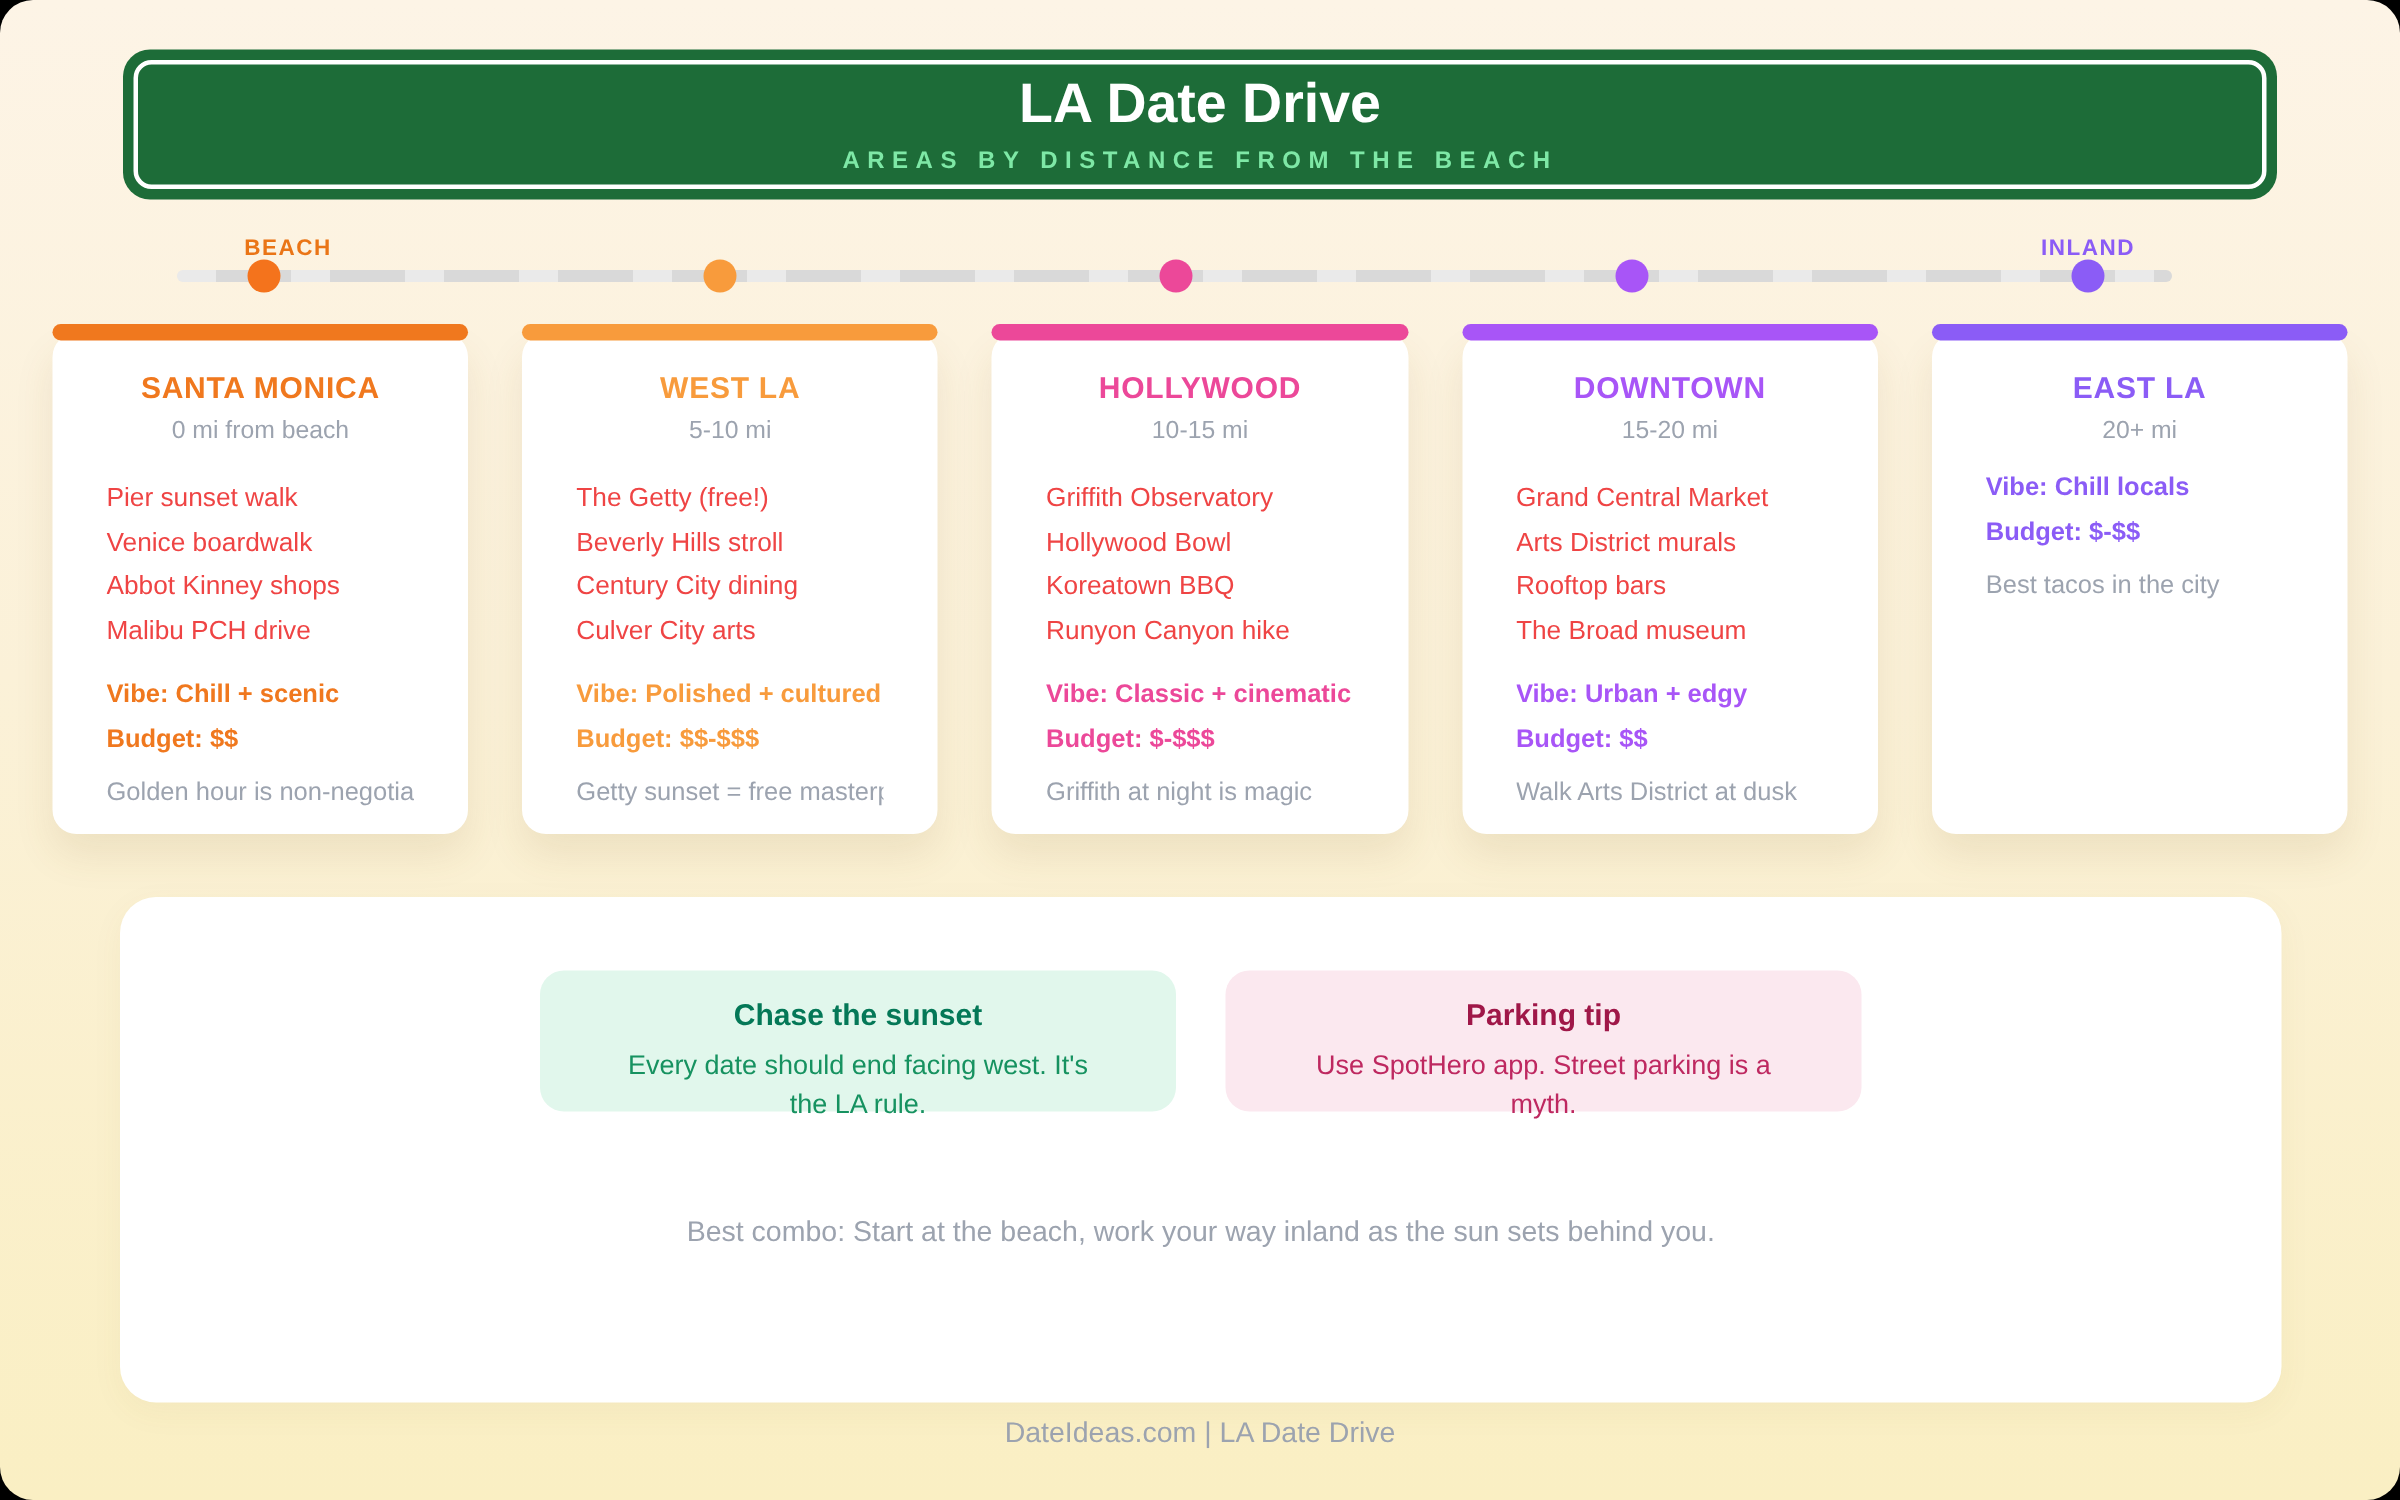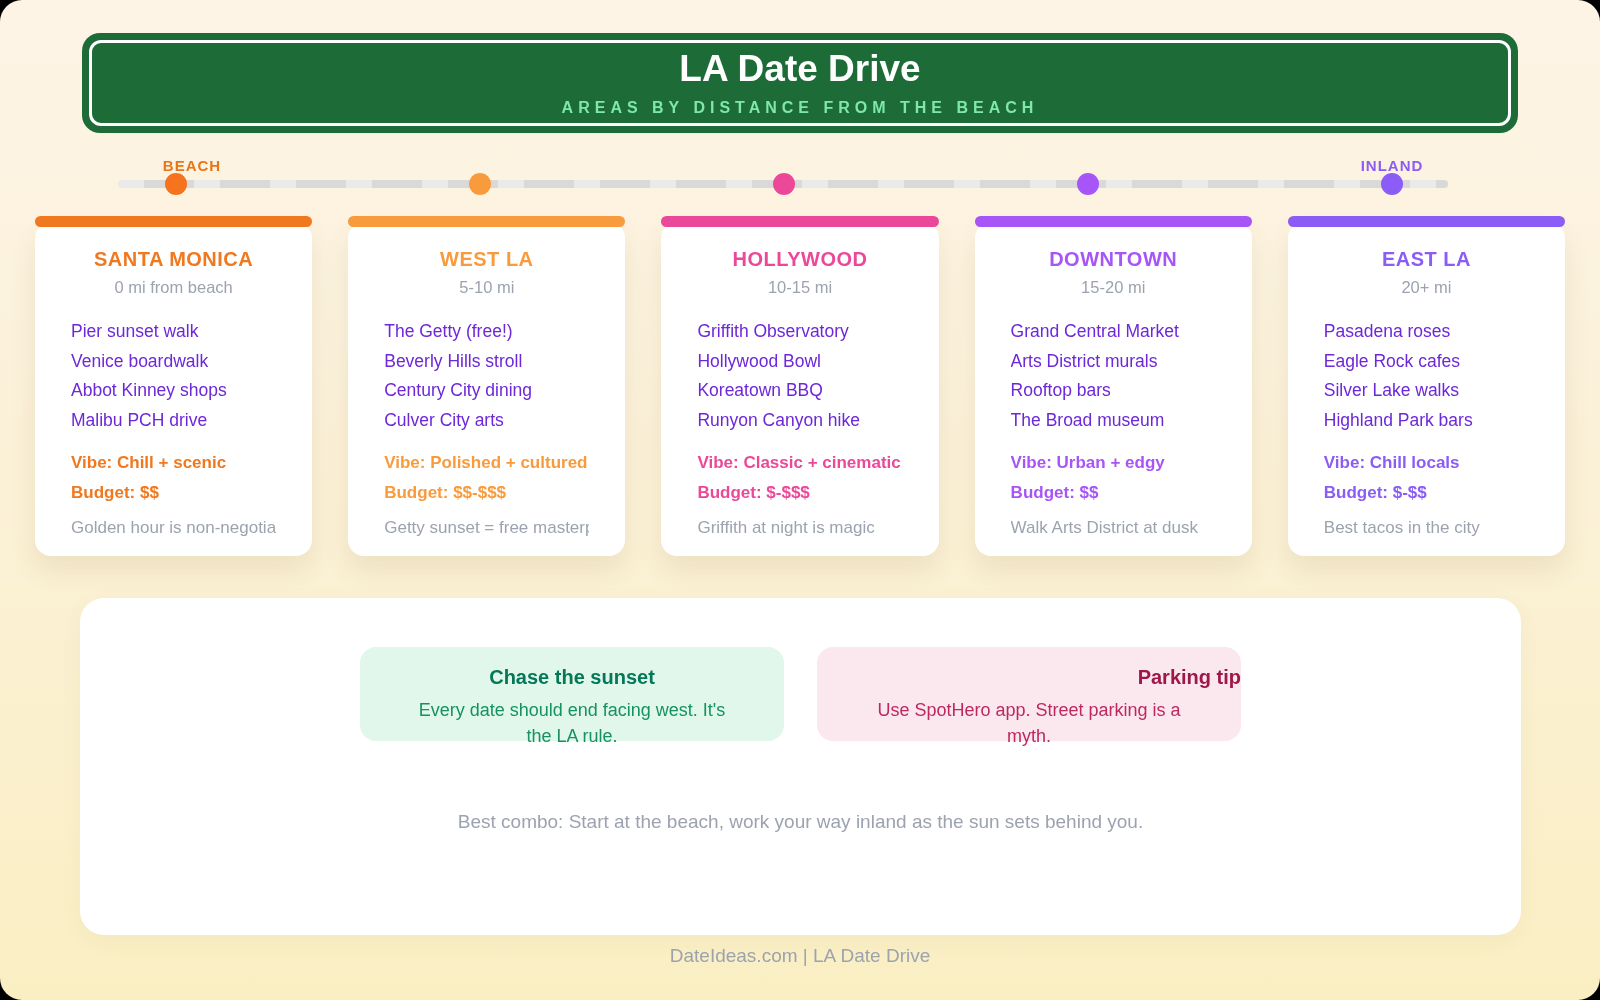--- a/index.html
+++ b/index.html
@@ -31,21 +31,21 @@
   .cards{display:flex;gap:36px;padding:0 35px;margin-top:0;}
   .card{flex:1;min-width:0;}
   .card-bar{height:11px;border-radius:6px;position:relative;z-index:2;}
   .card-body{
     background:#FFFFFF;border-radius:16px;margin-top:-5px;height:334px;box-sizing:border-box;
     padding:26px 36px 0;box-shadow:0 14px 26px rgba(120,90,30,0.10);
   }
   .area-title{text-align:center;font-size:20px;font-weight:700;letter-spacing:0.5px;}
   .area-distance{text-align:center;margin-top:7px;font-size:16.5px;color:#9CA3AF;}
   .area-list{list-style:none;margin:20px 0 0;padding:0;}
-  .area-list li{font-size:17.5px;line-height:29.5px;color:#6d28d9;white-space:nowrap;overflow:hidden;}
+  .area-list li{font-size:17.5px;line-height:29.5px;color:#ef4444;white-space:nowrap;overflow:hidden;}
   .area-vibe{margin-top:13px;font-size:17px;font-weight:700;line-height:30px;white-space:nowrap;overflow:hidden;}
   .area-budget{font-size:17px;font-weight:700;line-height:30px;}
   .area-tip{margin-top:10px;font-size:17px;color:#9CA3AF;white-space:nowrap;overflow:hidden;}
   
   .panel{
     margin:42px 79px 0 80px;height:337px;box-sizing:border-box;border-radius:24px;
     background:#FFFFFF;padding-top:30px;box-shadow:0 6px 22px rgba(120,90,30,0.05);
   }
   .panel-heading{text-align:center;font-size:25px;font-weight:700;color:#333D4B;line-height:32px;}
   .tipboxes{display:flex;justify-content:center;gap:33px;margin-top:19px;}
@@ -146,42 +146,36 @@
         <div class="area-budget" style="color: rgb(168, 85, 247);">Budget: $$</div>
         <div class="area-tip">Walk Arts District at dusk</div>
       </div>
     </div>
 
     <div class="card">
       <div class="card-bar" style="background-color: rgb(139, 92, 246);"></div>
       <div class="card-body">
         <div class="area-title" style="color: rgb(139, 92, 246);">EAST LA</div>
         <div class="area-distance">20+ mi</div>
-        <ul class="area-list">
-          <li>Pasadena roses</li>
-          <li>Eagle Rock cafes</li>
-          <li>Silver Lake walks</li>
-          <li>Highland Park bars</li>
-        </ul>
         <div class="area-vibe" style="color: rgb(139, 92, 246);">Vibe: Chill locals</div>
         <div class="area-budget" style="color: rgb(139, 92, 246);">Budget: $-$$</div>
         <div class="area-tip">Best tacos in the city</div>
       </div>
     </div>
 
   </div>
 
   <div class="panel">
     <div class="tipboxes">
       <div class="tipbox" style="background-color: rgb(225, 247, 236);">
         <div class="tipbox-title" style="color: rgb(4, 120, 87);">Chase the sunset</div>
         <div class="tipbox-body" style="color: rgb(22, 146, 96);">Every date should end facing west. It's the LA rule.</div>
       </div>
       <div class="tipbox" style="background-color: rgb(251, 232, 239);">
-        <div class="tipbox-title" style="color: rgb(159, 23, 72); text-align: right;">Parking tip</div>
+        <div class="tipbox-title" style="color: rgb(159, 23, 72);">Parking tip</div>
         <div class="tipbox-body" style="color: rgb(190, 40, 96);">Use SpotHero app. Street parking is a myth.</div>
       </div>
     </div>
     <div class="combo">Best combo: Start at the beach, work your way inland as the sun sets behind you.</div>
   </div>
 
   <div class="footer">DateIdeas.com | LA Date Drive</div>
 
 </div>
 

